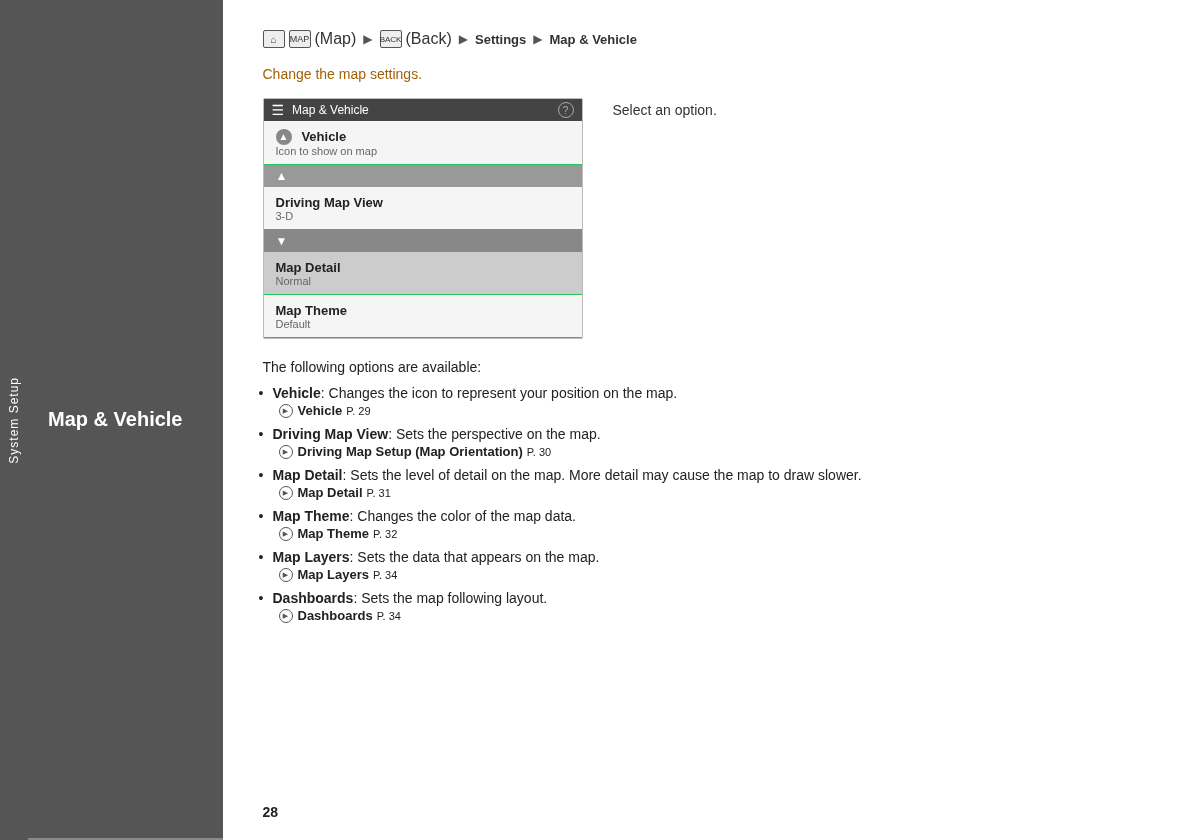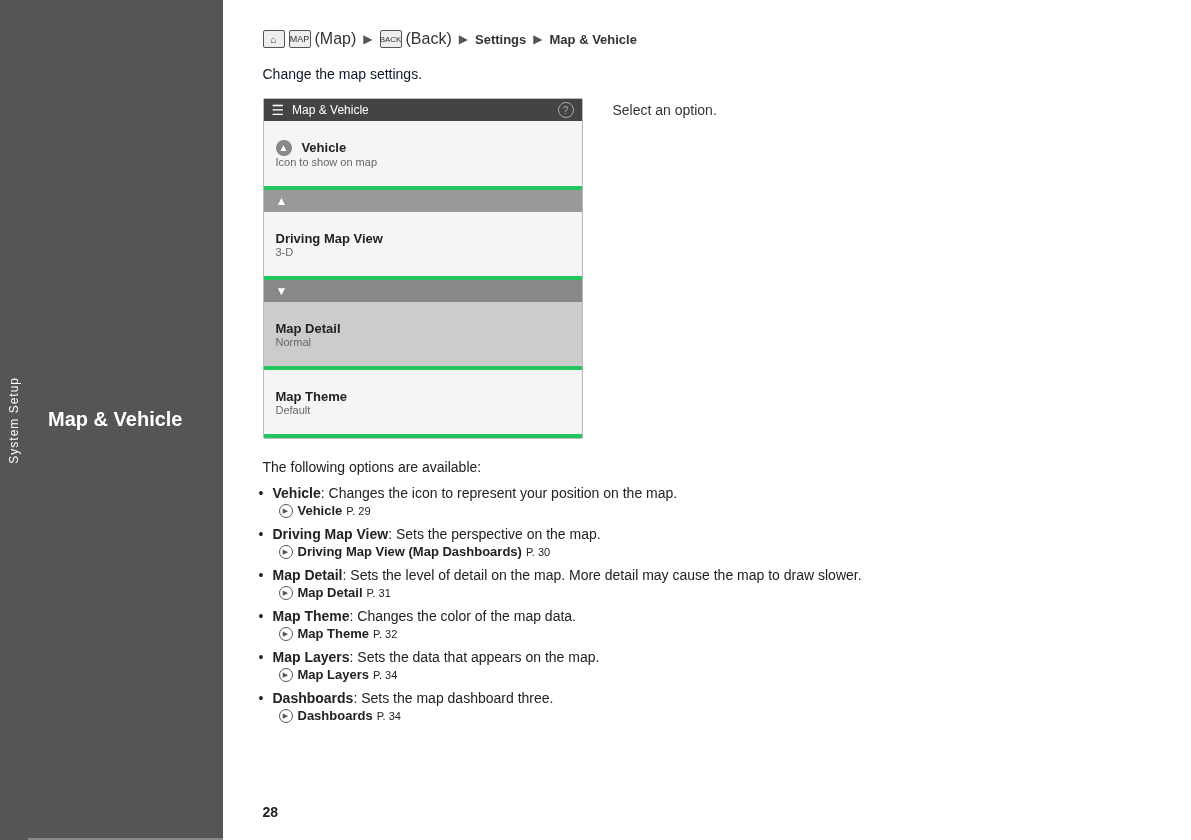--- a/index.html
+++ b/index.html
@@ -97,21 +97,21 @@
     }
     .breadcrumb .label-text {
       font-size: 16px;
       color: #333;
     }
 
     
     .intro-text {
       font-size: 14px;
       margin-bottom: 16px;
-      color: #0f172a;
+      color: #a16207;
     }
 
     
     .two-col {
       display: flex;
       gap: 30px;
       margin-bottom: 20px;
     }
 
     
@@ -145,22 +145,22 @@
     }
     .screen-menu-icon {
       color: #fff;
       font-size: 14px;
       margin-right: 8px;
     }
     .screen-rows {
       background: #f5f5f5;
     }
     .screen-row {
-      padding: 18px 12px;
-      border-bottom: 4px solid #22c55e;
+      padding: 7px 12px;
+      border-bottom: 1px solid #22c55e;
       background: #f5f5f5;
     }
     .screen-row.selected {
       background: #ccc;
     }
     .screen-row .row-title {
       font-size: 13px;
       font-weight: bold;
       color: #222;
     }
@@ -351,39 +351,39 @@
       <div class="options-title">The following options are available:</div>
 
       <div id="options-list">
           <div class="option-item"><span><span class="option-name">Vehicle</span><span class="option-desc">: Changes the icon to represent your position on the map.</span></span><div class="option-ref">
               <span class="ref-arrow"></span>
               <span class="ref-text">Vehicle</span>
               <span class="ref-page">P. 29</span>
             </div></div>
           <div class="option-item"><span><span class="option-name">Driving Map View</span><span class="option-desc">: Sets the perspective on the map.</span></span><div class="option-ref">
               <span class="ref-arrow"></span>
-              <span class="ref-text">Driving Map View (Map Dashboards)</span>
+              <span class="ref-text">Driving Map Setup (Map Orientation)</span>
               <span class="ref-page">P. 30</span>
             </div></div>
           <div class="option-item"><span><span class="option-name">Map Detail</span><span class="option-desc">: Sets the level of detail on the map. More detail may cause the map to draw slower.</span></span><div class="option-ref">
               <span class="ref-arrow"></span>
               <span class="ref-text">Map Detail</span>
               <span class="ref-page">P. 31</span>
             </div></div>
           <div class="option-item"><span><span class="option-name">Map Theme</span><span class="option-desc">: Changes the color of the map data.</span></span><div class="option-ref">
               <span class="ref-arrow"></span>
               <span class="ref-text">Map Theme</span>
               <span class="ref-page">P. 32</span>
             </div></div>
           <div class="option-item"><span><span class="option-name">Map Layers</span><span class="option-desc">: Sets the data that appears on the map.</span></span><div class="option-ref">
               <span class="ref-arrow"></span>
               <span class="ref-text">Map Layers</span>
               <span class="ref-page">P. 34</span>
             </div></div>
-          <div class="option-item"><span><span class="option-name">Dashboards</span><span class="option-desc">: Sets the map dashboard three.</span></span><div class="option-ref">
+          <div class="option-item"><span><span class="option-name">Dashboards</span><span class="option-desc">: Sets the map following layout.</span></span><div class="option-ref">
               <span class="ref-arrow"></span>
               <span class="ref-text">Dashboards</span>
               <span class="ref-page">P. 34</span>
             </div></div>
         </div>
     </div>
 
     <div class="page-number">28</div>
   </div>
 </div>

